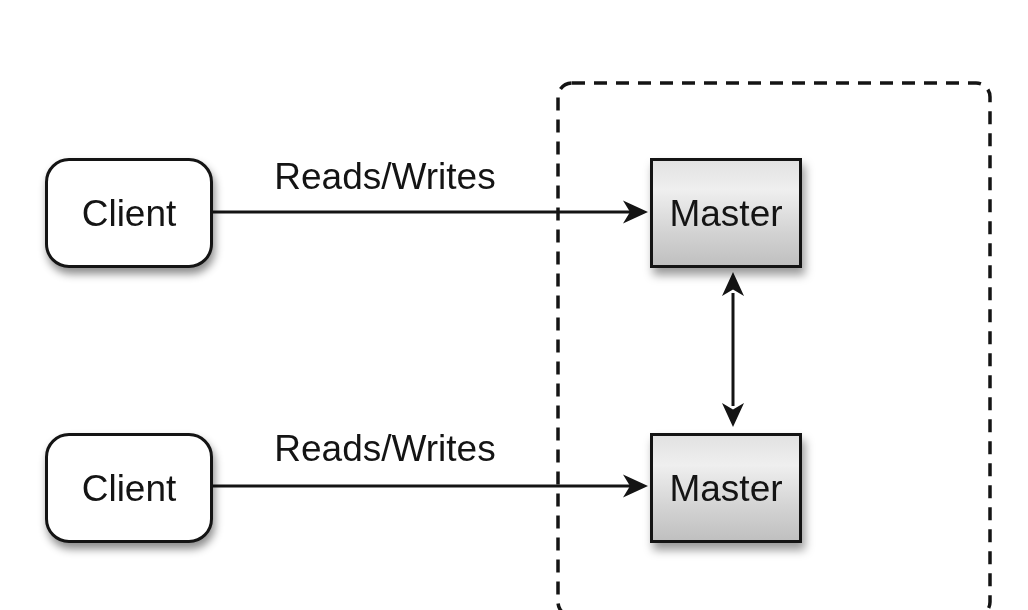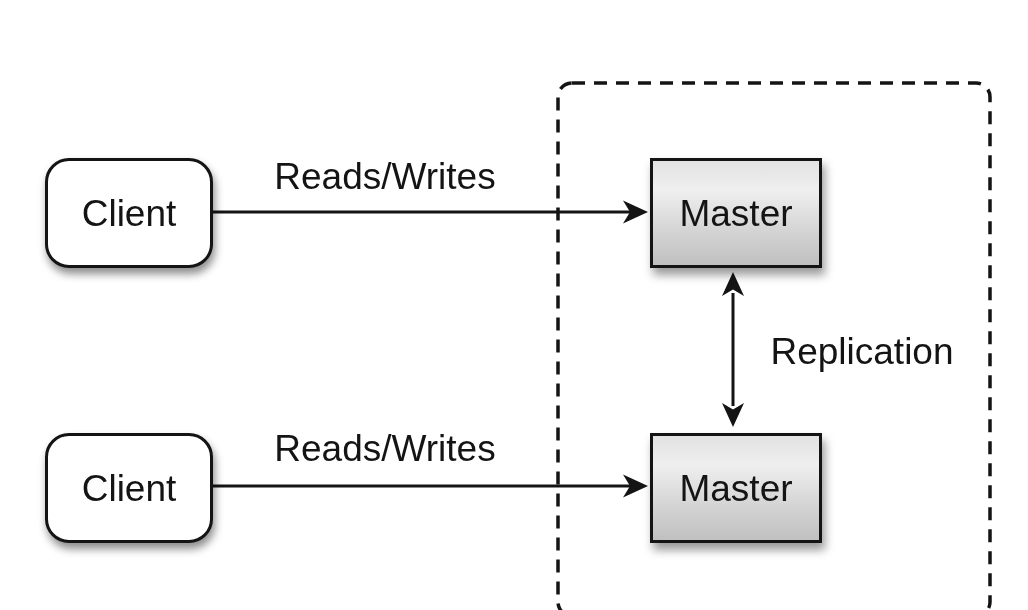--- a/index.html
+++ b/index.html
@@ -37,21 +37,21 @@
   .client {
     width: 168px;
     height: 110px;
     border-radius: 24px;
     background: #ffffff;
     box-shadow: 2px 6px 9px rgba(0,0,0,0.45);
   }
   .client.top { left: 45px; top: 110px; }
   .client.bottom { left: 45px; top: 385px; }
   .master {
-    width: 172px;
+    width: 152px;
     height: 110px;
     background: linear-gradient(180deg, #e2e2e2 0%, #efefef 28%, #d2d2d2 70%, #c0c0c0 100%);
     box-shadow: 3px 7px 9px rgba(0,0,0,0.40);
   }
   .master.top { left: 650px; top: 110px; }
   .master.bottom { left: 650px; top: 385px; }
   .edge-label {
     position: absolute;
     font-size: 37px;
     line-height: 1;
@@ -102,15 +102,14 @@
   </div>
 
   <div class="node master bottom">
     <span>Master</span>
   </div>
 
   <div class="edge-label rw-top">Reads/Writes</div>
 
   <div class="edge-label rw-bottom">Reads/Writes</div>
 
-  <div class="edge-label replication">Replication</div>
 
 </div>
 
 </body></html>

